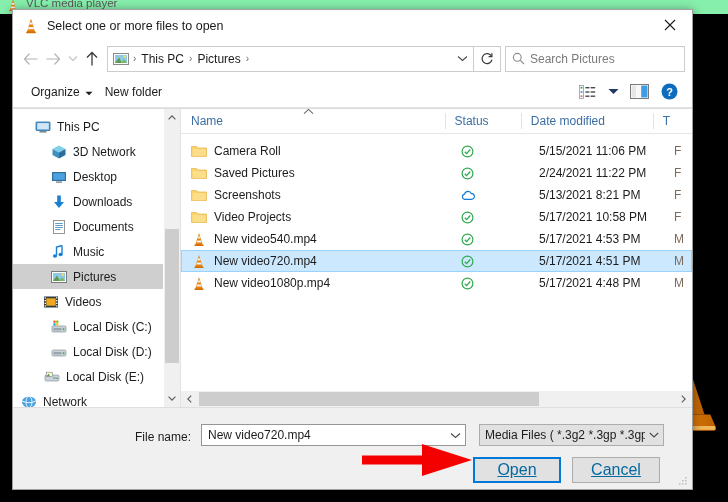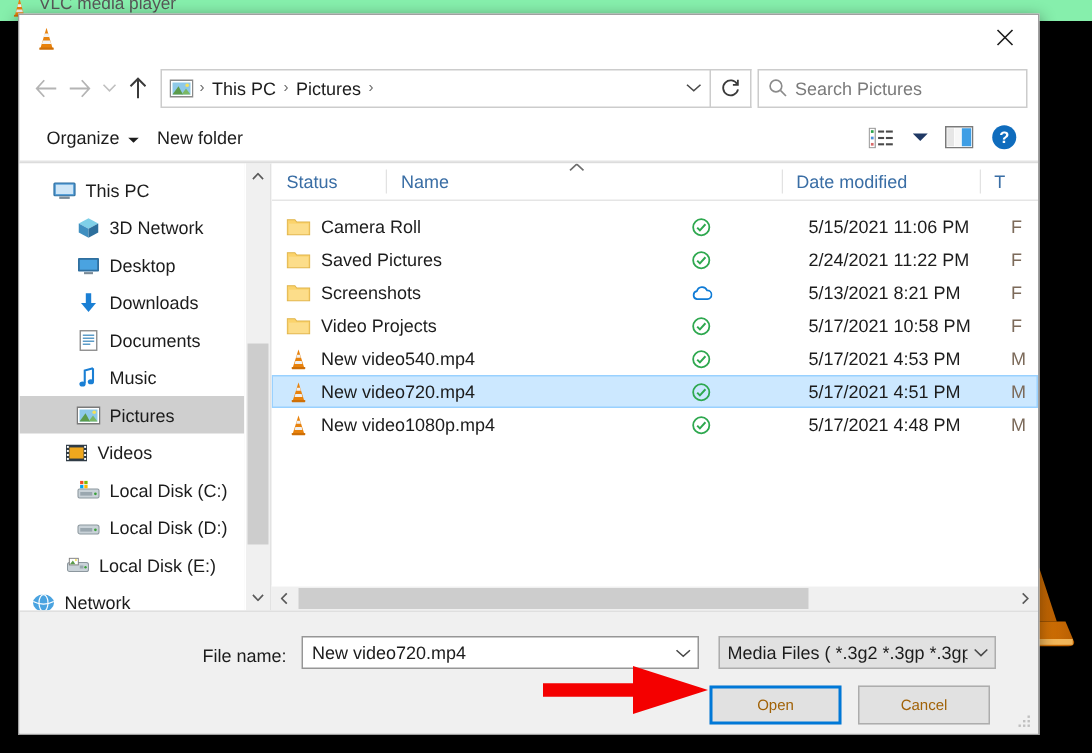--- a/index.html
+++ b/index.html
@@ -445,23 +445,24 @@
 
   .btn {
     position: absolute;
     height: 26px;
     width: 88px;
     background: #e1e1e1;
     border: 1px solid #adadad;
     display: flex;
     align-items: center;
     justify-content: center;
-    font-size: 10px;
-    color: #a16207;
+    font-size: 16px;
+    color: #0369a1;
     box-sizing: border-box;
+    text-decoration: underline;
   }
   .btn.default {
     border: 2px solid #0078d7;
     background: #e1e1e1;
   }
   #open-button { left: 460px; top: 49px; }
   #cancel-button { left: 559px; top: 49px; }
 
   .grip {
     position: absolute;
@@ -521,20 +522,21 @@
 
   <div class="dialog">
 
     <div class="dlg-titlebar">
       <svg class="dlg-title-icon" viewBox="0 0 18 18">
         <polygon points="9,1.5 13,15 5,15" fill="#e8820c"></polygon>
         <polygon points="7.6,5.4 10.4,5.4 10.9,7.6 7.1,7.6" fill="#f2f2f2"></polygon>
         <polygon points="6.5,10 11.5,10 12.1,12.3 5.9,12.3" fill="#f2f2f2"></polygon>
         <rect x="4.2" y="14.6" width="9.6" height="1.6" rx="0.4" fill="#cf6f06"></rect>
       </svg>
+      <div class="dlg-title-text">Select one or more files to open</div>
       <div class="dlg-close">
         <svg width="12" height="12" viewBox="0 0 12 12">
           <line x1="1" y1="1" x2="11" y2="11" stroke="#1c1c1c" stroke-width="1.1"></line>
           <line x1="11" y1="1" x2="1" y2="11" stroke="#1c1c1c" stroke-width="1.1"></line>
         </svg>
       </div>
     </div>
 
     <div class="navbar">
       <div class="nav-btn">
@@ -812,30 +814,30 @@
         <div class="sb-arrow down">
           <svg width="8" height="5" viewBox="0 0 8 5">
             <path d="M0.6,0.6 L4,4.2 L7.4,0.6" fill="none" stroke="#5a5a5a" stroke-width="1.1"></path>
           </svg>
         </div>
       </div>
 
       <div class="filepane">
 
         <div class="col-headers">
-          <div class="col-h" style="width:78px;">
-            <span>Status</span>
-          </div>
           <div class="col-h" style="width:270px;">
             <span>Name</span>
             <span class="sort-mark">
               <svg width="11" height="7" viewBox="0 0 11 7">
                 <path d="M1,5.6 L5.5,1.4 L10,5.6" fill="none" stroke="#6d6d6d" stroke-width="1.1"></path>
               </svg>
             </span>
+          </div>
+          <div class="col-h" style="width:78px;">
+            <span>Status</span>
           </div>
           <div class="col-h" style="width:135px;">
             <span>Date modified</span>
           </div>
           <div class="col-h" style="width:40px;">
             <span>T</span>
           </div>
         </div>
 
         <div class="file-rows">

